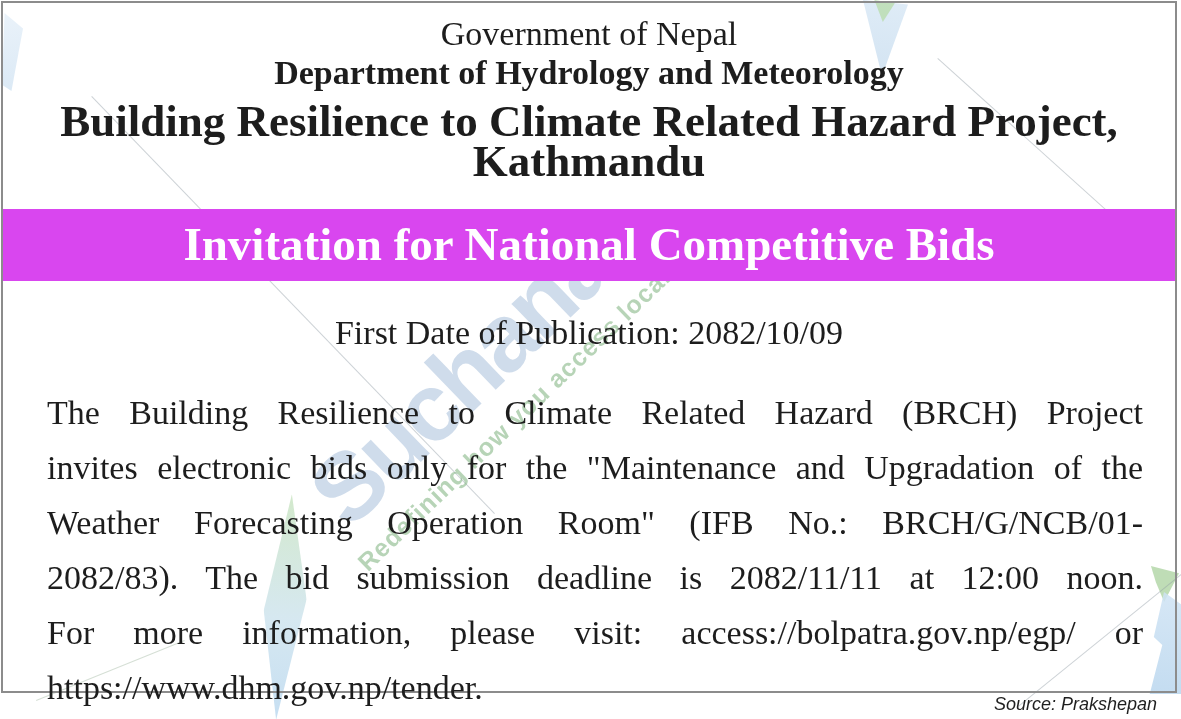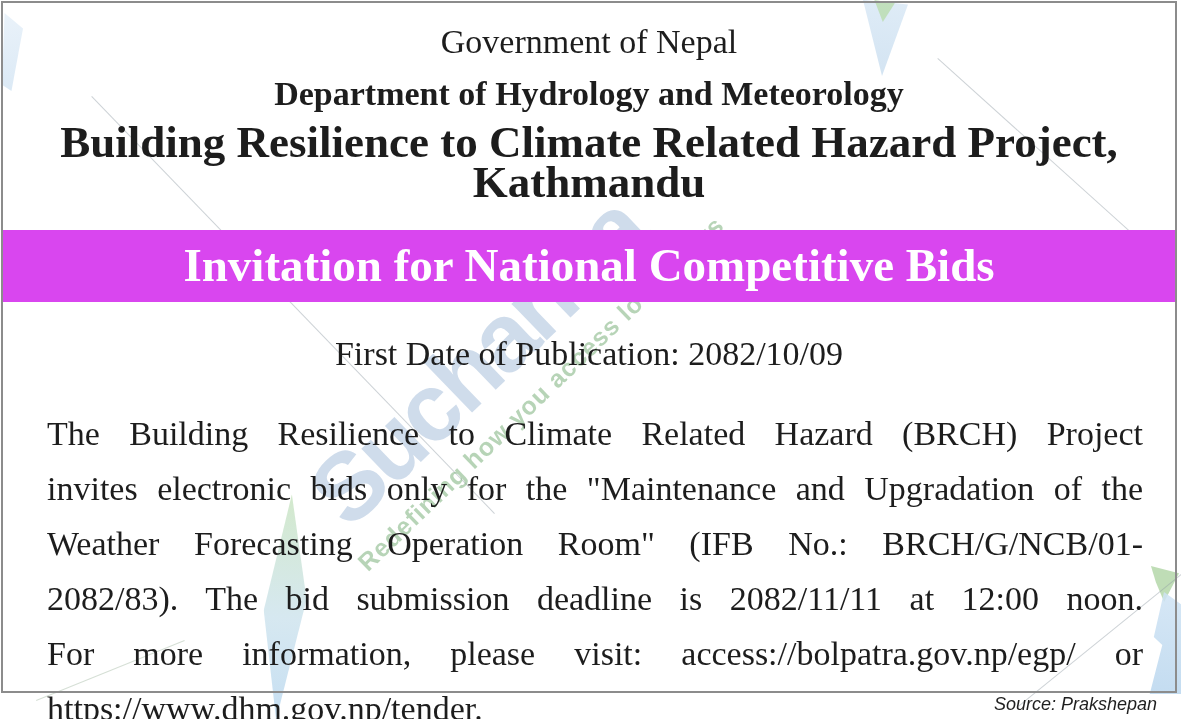--- a/index.html
+++ b/index.html
@@ -62,22 +62,22 @@
   .line-b{left:938px;top:58px;width:320px;transform:rotate(42deg);}
   .line-c{left:1018px;top:706px;width:215px;transform:rotate(-39deg);}
   .line-d{left:36px;top:700px;width:160px;transform:rotate(-22deg);background:rgba(150,175,150,0.4);}
 
   
   .ad-box{
     position:absolute;left:1px;top:1px;width:1172px;height:688px;
     border:2px solid #8c8c8c;z-index:1;background:transparent;
   }
   .hdr{text-align:center;color:#1d1d1d;}
-  .hdr-1{margin-top:20px;font-size:34px;line-height:38px;font-weight:normal;}
-  .hdr-2{margin-top:13px;font-size:34px;line-height:40px;font-weight:bold;}
+  .hdr-1{margin-top:12px;font-size:34px;line-height:38px;font-weight:normal;}
+  .hdr-2{font-size:34px;line-height:40px;font-weight:bold;}
   .hdr-3{margin-top:8px;font-size:45px;line-height:40px;font-weight:bold;}
   .banner{
     margin-top:28px;height:72px;line-height:70px;
     text-align:center;font-weight:bold;font-size:47px;
   }
   .pub-date{margin-top:32px;text-align:center;font-size:34px;line-height:40px;color:#1d1d1d;}
   .notice-body{margin:32px 32px 0 44px;color:#1d1d1d;}
   .body-line{
     font-size:34px;line-height:55px;white-space:nowrap;
     text-align:justify;text-align-last:justify;

